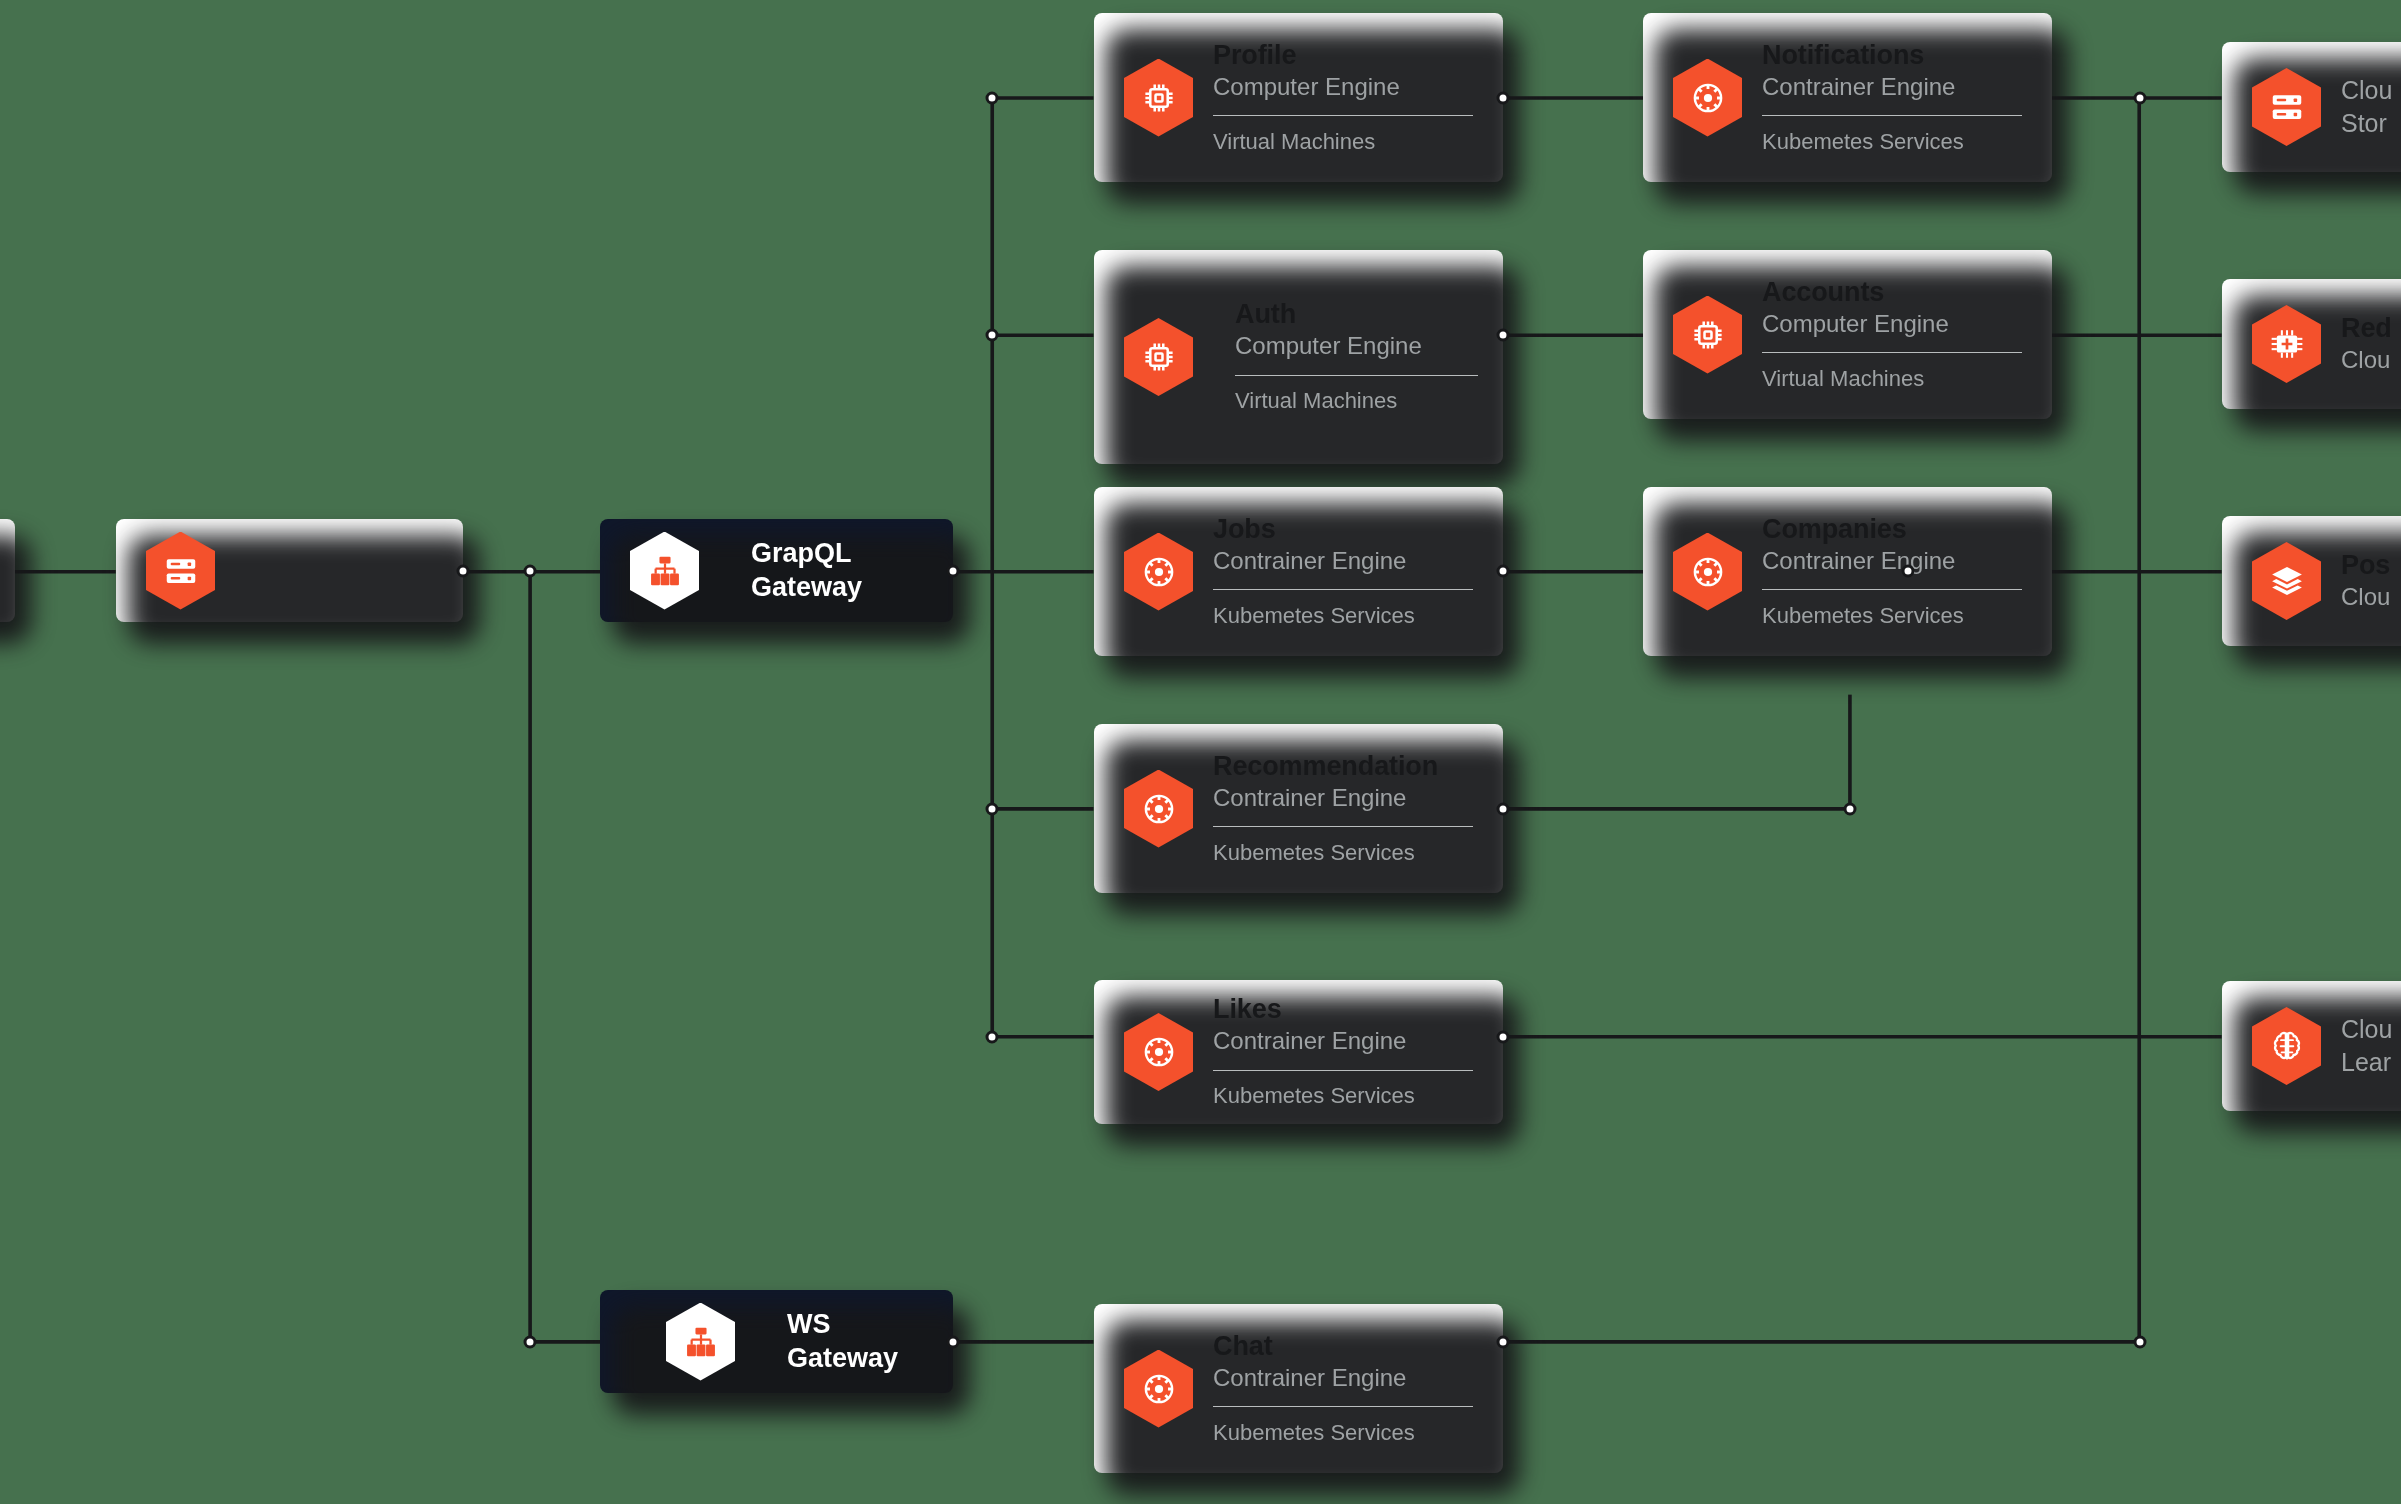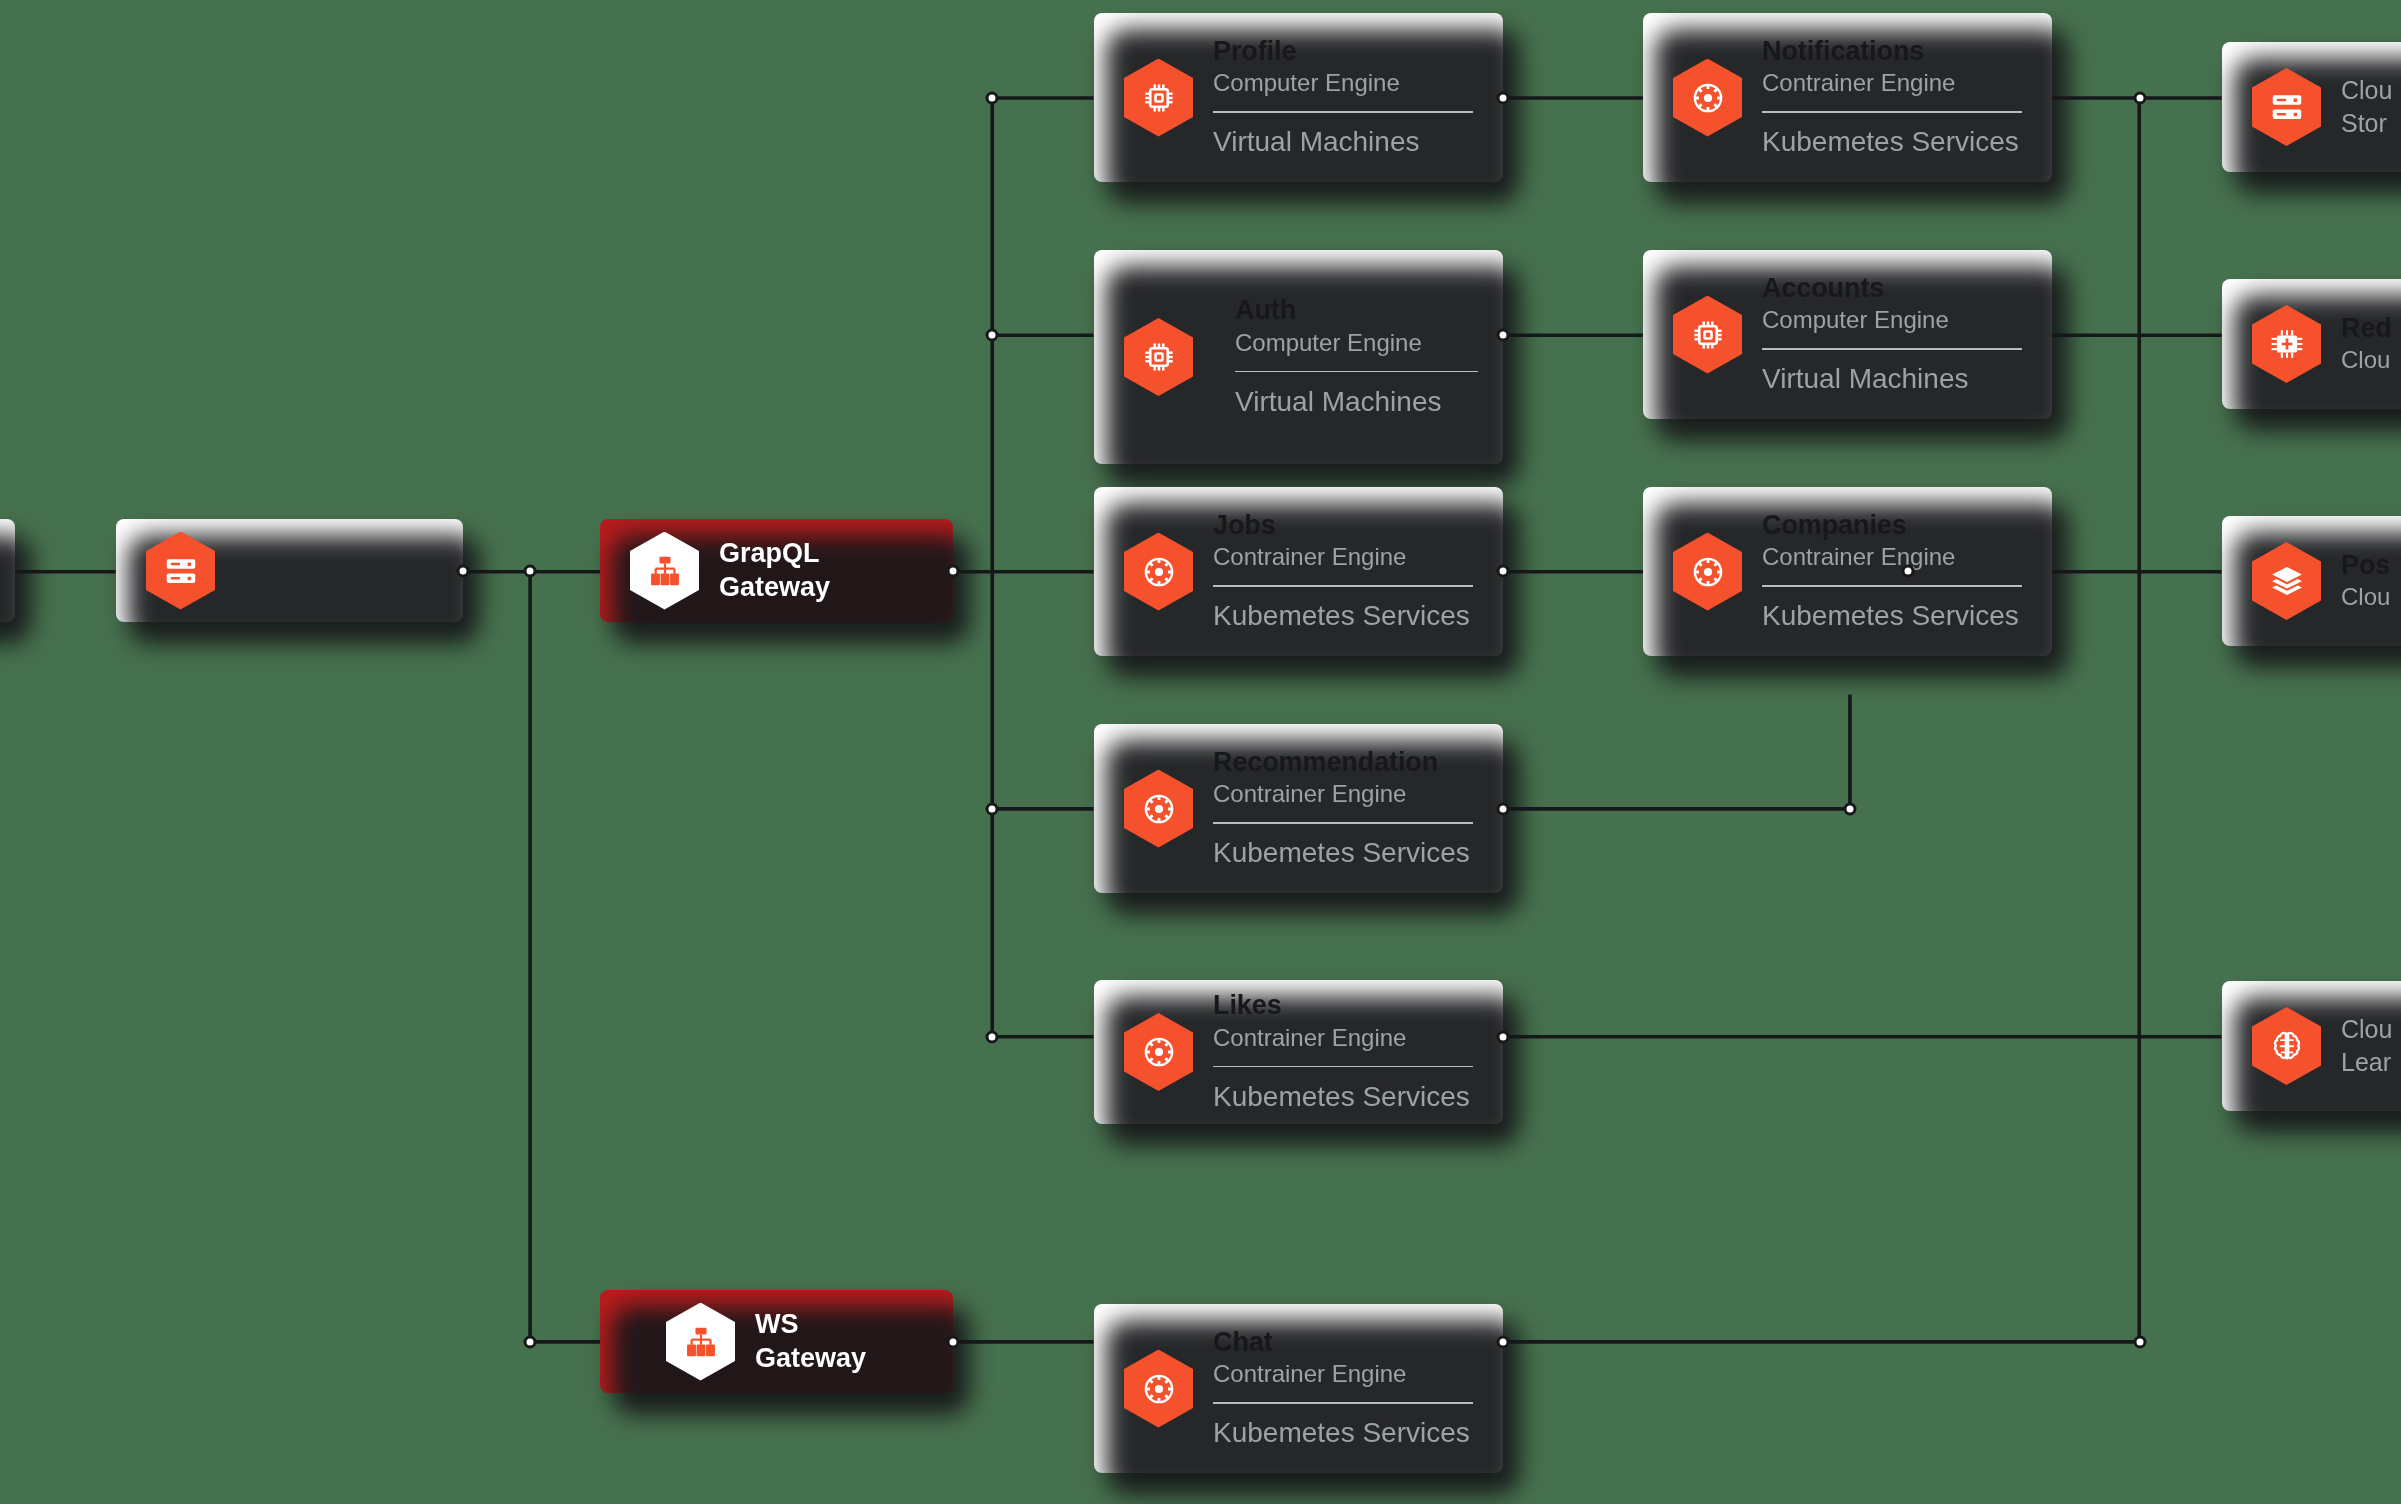--- a/index.html
+++ b/index.html
@@ -45,21 +45,22 @@
     border-radius: 22px;
     background: #161719;
     filter: blur(11.6px);
     opacity: .93;
     z-index: -1;
   }
   .card {
     background: #FFFFFF;
   }
   .card-accent {
-    background: #b91c1c;
+    background: #0f172a;
+    gap: 32px;
   }
 
   .hexwrap {
     position: relative;
     flex: 0 0 auto;
     width: 69px; height: 78px;
     margin-left: 30px;
     margin-right: 20px;
   }
   .hex {
@@ -91,21 +92,21 @@
     line-height: 1.3;
     white-space: nowrap;
   }
   .n-rule {
     height: 1.4px;
     background: #B9BDBE;
     margin: 13px 0 11.6px 0;
     max-width: 260px;
   }
   .n-meta {
-    font-size: 28px;
+    font-size: 22px;
     color: #9EA2A4;
     line-height: 1.25;
     white-space: nowrap;
   }
 
   
   .n-plain {
     font-size: 25px;
     color: #9EA2A4;
     line-height: 1.32;

